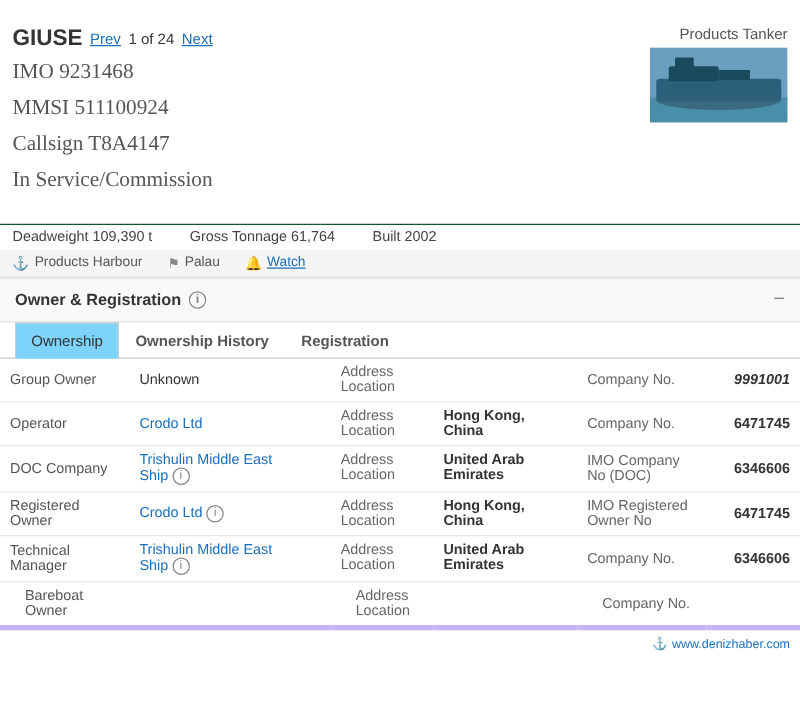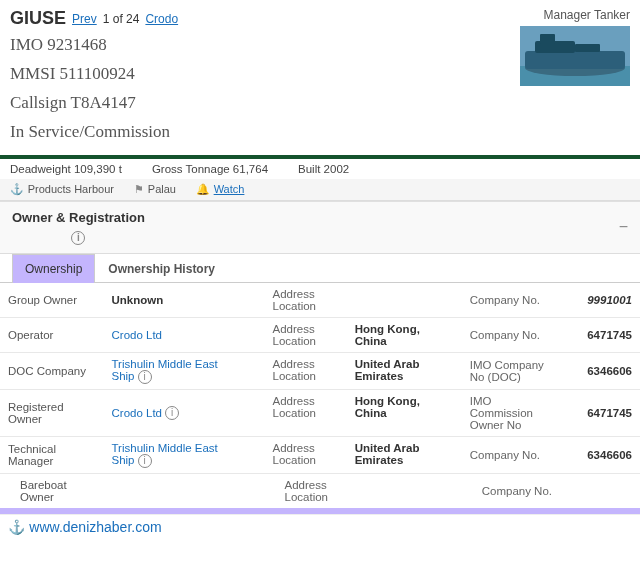--- a/index.html
+++ b/index.html
@@ -1,87 +1,87 @@
 <!DOCTYPE html>
 <html><head>
   <meta charset="utf-8">
   <style>
     * { box-sizing: border-box; margin: 0; padding: 0; }
     body { font-family: Arial, sans-serif; font-size: 12px; color: #333; background: #fff; width: 640px; }
 
     
-    .header { display: flex; align-items: flex-start; padding: 8px 10px; background: #fff; border-bottom: 4px solid #14532d; }
+    .header { display: flex; align-items: flex-start; padding: 20px 10px; background: #fff; border-bottom: 1px solid #14532d; }
     .header-left { flex: 1; }
     .ship-name { font-size: 18px; font-weight: bold; color: #2c3e50; }
     .ship-meta { color: #555; font-size: 17px; line-height: 1.7; font-family: Liberation Serif, serif; }
     .header-nav { display: flex; align-items: center; gap: 6px; font-size: 12px; color: #555; margin-bottom: 2px; }
     .header-nav a { color: #1a6fbc; text-decoration: underline; cursor: pointer; }
     .header-nav span { color: #333; }
     .header-right { text-align: right; }
     .ship-type { font-size: 12px; color: #555; margin-bottom: 4px; }
     .ship-image { width: 110px; height: 60px; background: #8aafcc; position: relative; overflow: hidden; }
     .ship-image-inner { width: 100%; height: 100%; background: linear-gradient(180deg, #6a9fbe 0%, #4a7a9b 50%, #3a6a8b 100%); display: flex; align-items: flex-end; justify-content: center; }
 
     
     .status-bar { display: flex; align-items: center; gap: 20px; padding: 4px 10px; background: #f5f5f5; border-bottom: 1px solid #ddd; font-size: 11px; color: #555; }
     .status-item { display: flex; align-items: center; gap: 4px; }
     .status-icon { color: #888; }
     .watch-link { color: #1a6fbc; text-decoration: underline; cursor: pointer; }
 
     
     .section-header { display: flex; align-items: center; justify-content: space-between; padding: 8px 12px; background: #f9f9f9; border-bottom: 1px solid #ddd; border-top: 1px solid #e0e0e0; }
-    .section-title { font-size: 13px; font-weight: bold; color: #333; display: flex; align-items: center; gap: 6px; flex-direction: column; }
+    .section-title { font-size: 13px; font-weight: bold; color: #333; display: flex; align-items: center; gap: 6px; }
     .info-icon { display: inline-flex; align-items: center; justify-content: center; width: 14px; height: 14px; border-radius: 50%; border: 1px solid #888; color: #888; font-size: 10px; cursor: pointer; }
     .collapse-btn { color: #888; font-size: 16px; cursor: pointer; }
 
     
     .tabs { display: flex; border-bottom: 1px solid #ccc; padding: 0 12px; background: #fff; }
     .tab { padding: 7px 12px; font-size: 12px; cursor: pointer; color: #555; border: 1px solid transparent; border-bottom: none; margin-bottom: -1px; font-weight: bold; }
-    .tab.active { background: #c4b5fd; border-color: #ccc; border-bottom-color: #fff; color: #333; font-weight: normal; }
+    .tab.active { background: #7dd3fc; border-color: #ccc; border-bottom-color: #fff; color: #333; font-weight: normal; }
 
     
     .ownership-table { width: 100%; border-collapse: collapse; }
     .ownership-table td { padding: 5px 8px; vertical-align: top; font-size: 11.5px; border-bottom: 1px solid #e8e8e8; }
-    .ownership-table tr:last-child td { border-bottom: 6px solid #c4b5fd; padding-left: 20px; }
+    .ownership-table tr:last-child td { border-bottom: 4px solid #c4b5fd; padding-left: 20px; }
     .col-label { width: 90px; color: #555; }
     .col-name { width: 140px; }
     .col-addr-type { width: 60px; color: #666; font-size: 11px; }
     .col-addr-val { width: 100px; font-weight: bold; }
     .col-comp-type { width: 90px; color: #666; font-size: 11px; }
     .col-comp-no { width: 65px; font-weight: bold; text-align: right; }
     .link { color: #1a6fbc; text-decoration: none; cursor: pointer; }
     .bold { font-weight: bold; }
-    .unknown { font-weight: bold; }
+    .unknown { font-weight: normal; }
 
     
-    .watermark { text-align: left; padding: 4px 8px; font-size: 14px; color: #888; background: #fff; border-top: 1px solid #eee; }
+    .watermark { text-align: right; padding: 4px 8px; font-size: 10px; color: #888; background: #fff; border-top: 1px solid #eee; }
     .watermark span { color: #1a6fbc; }
 
     .header-details { display: flex; gap: 30px; padding: 4px 10px; font-size: 11.5px; color: #444; }
   </style>
 </head>
 <body>
 
 <div class="header">
   <div class="header-left">
     <div class="header-nav">
       <span class="ship-name">GIUSE</span>
       <a>Prev</a>
       <span>1 of 24</span>
-      <a>Crodo</a>
+      <a>Next</a>
     </div>
     <div class="ship-meta">
       <div>IMO 9231468</div>
       <div>MMSI 511100924</div>
       <div>Callsign T8A4147</div>
       <div>In Service/Commission</div>
     </div>
   </div>
   <div class="header-right">
-    <div class="ship-type">Manager Tanker</div>
+    <div class="ship-type">Products Tanker</div>
     <div class="ship-image">
       <div class="ship-image-inner">
         <svg width="110" height="60" viewBox="0 0 110 60">
           <rect width="110" height="60" fill="#6a9fbe"></rect>
           <rect y="40" width="110" height="20" fill="#4a8faa"></rect>
           <ellipse cx="55" cy="42" rx="50" ry="8" fill="#3a6a80"></ellipse>
           <rect x="5" y="25" width="100" height="18" rx="3" fill="#2c5f7a"></rect>
           <rect x="15" y="15" width="40" height="12" rx="2" fill="#1a4a5e"></rect>
           <rect x="20" y="8" width="15" height="10" rx="1" fill="#1a4a5e"></rect>
           <rect x="55" y="18" width="25" height="8" rx="1" fill="#1a4a5e"></rect>
@@ -116,20 +116,21 @@
   <div class="section-title">
     <span>Owner &amp; Registration</span>
     <span class="info-icon">i</span>
   </div>
   <span class="collapse-btn">−</span>
 </div>
 
 <div class="tabs">
   <div class="tab active">Ownership</div>
   <div class="tab">Ownership History</div>
+  <div class="tab">Registration</div>
 </div>
 
 <table class="ownership-table">
   <tbody id="ownership-body">
   <tr>
         <td class="col-label" style="vertical-align: middle;">Group Owner</td>
         <td class="col-name" style="vertical-align: middle;"><span class="unknown">Unknown</span></td>
         <td class="col-addr-type" style="vertical-align: top;">Address<br>Location</td>
         <td class="col-addr-val" style="vertical-align: top;"></td>
         <td class="col-comp-type" style="vertical-align: middle;">Company No.</td>
@@ -149,21 +150,21 @@
         <td class="col-addr-type" style="vertical-align: top;">Address<br>Location</td>
         <td class="col-addr-val" style="vertical-align: top;"><span class="bold">United Arab</span><br><span class="bold">Emirates</span></td>
         <td class="col-comp-type" style="vertical-align: middle;">IMO Company No (DOC)</td>
         <td class="col-comp-no" style="vertical-align: middle;"><span class="bold">6346606</span></td>
       </tr>
       <tr>
         <td class="col-label" style="vertical-align: middle;">Registered<br>Owner</td>
         <td class="col-name" style="vertical-align: middle;"><a class="link">Crodo Ltd</a> <span class="info-icon">i</span></td>
         <td class="col-addr-type" style="vertical-align: top;">Address<br>Location</td>
         <td class="col-addr-val" style="vertical-align: top;"><span class="bold">Hong Kong,</span><br><span class="bold">China</span></td>
-        <td class="col-comp-type" style="vertical-align: middle;">IMO Commission Owner No</td>
+        <td class="col-comp-type" style="vertical-align: middle;">IMO Registered Owner No</td>
         <td class="col-comp-no" style="vertical-align: middle;"><span class="bold">6471745</span></td>
       </tr>
       <tr>
         <td class="col-label" style="vertical-align: middle;">Technical<br>Manager</td>
         <td class="col-name" style="vertical-align: middle;"><a class="link">Trishulin Middle East<br>Ship</a> <span class="info-icon" style="vertical-align:middle">i</span></td>
         <td class="col-addr-type" style="vertical-align: top;">Address<br>Location</td>
         <td class="col-addr-val" style="vertical-align: top;"><span class="bold">United Arab</span><br><span class="bold">Emirates</span></td>
         <td class="col-comp-type" style="vertical-align: middle;">Company No.</td>
         <td class="col-comp-no" style="vertical-align: middle;"><span class="bold">6346606</span></td>
       </tr>

